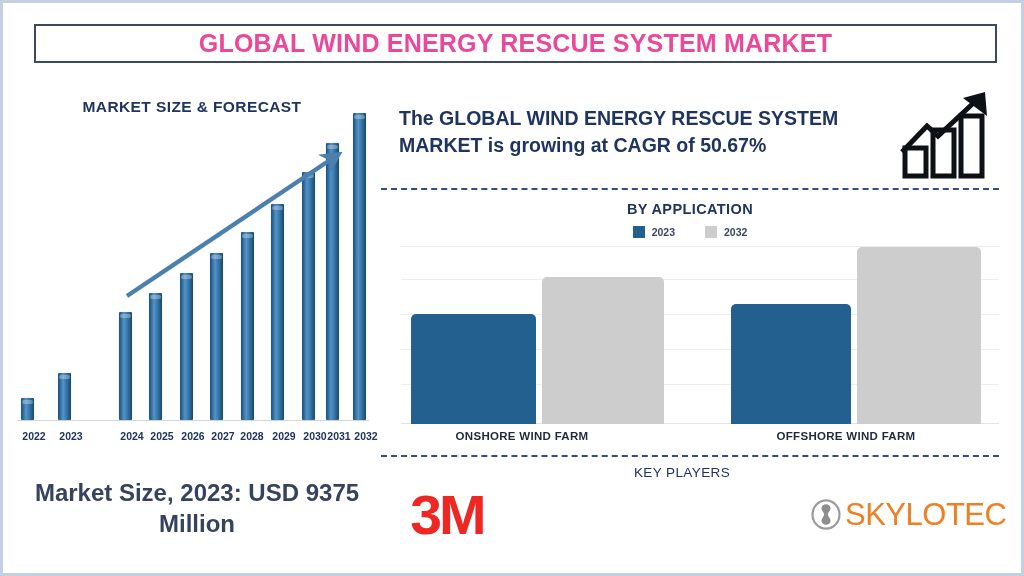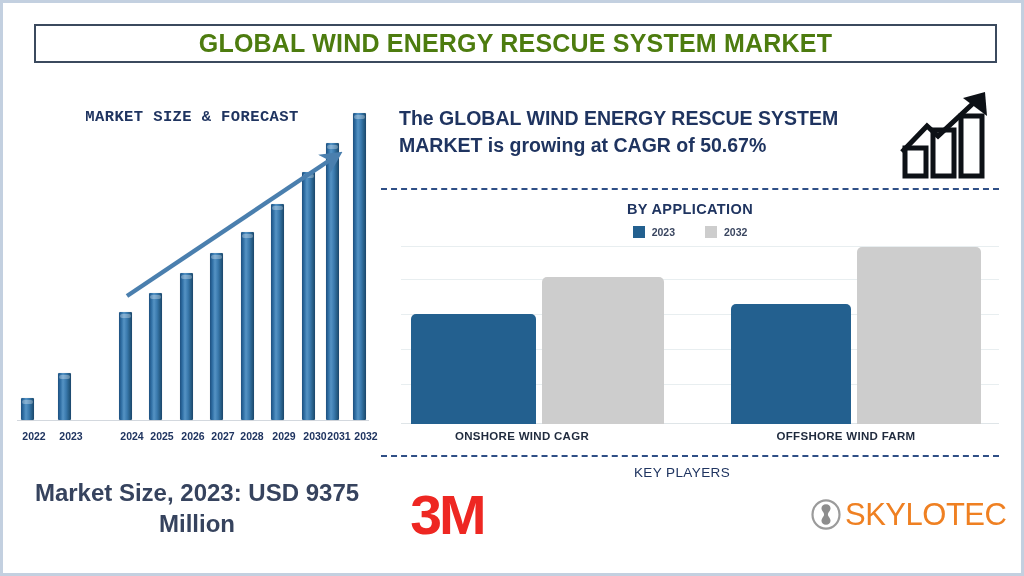--- a/index.html
+++ b/index.html
@@ -30,44 +30,43 @@
     border: 2px solid #3b4a5e;
     box-sizing: border-box;
     background: #ffffff;
     display: flex;
     align-items: center;
     justify-content: center;
   }
   .title-text {
     font-size: 25px;
     font-weight: bold;
-    color: #4d7c0f;
+    color: #ec4899;
     letter-spacing: 0.2px;
     white-space: nowrap;
   }
 
   
   .left-panel {
     position: absolute;
     left: 0px;
     top: 85px;
     width: 378px;
     height: 360px;
   }
   .ms-forecast-label {
     position: absolute;
     left: 0;
-    top: 20px;
+    top: 10px;
     width: 378px;
     text-align: center;
     font-size: 15.5px;
     font-weight: bold;
     color: #1f3460;
     letter-spacing: 0.4px;
-    font-family: Liberation Mono, monospace;
   }
   .cagr-big {
     position: absolute;
     left: 158px;
     top: 175px;
     font-size: 27px;
     font-weight: bold;
     color: #121c3a;
     letter-spacing: 0.5px;
   }
@@ -385,21 +384,21 @@
       <div class="grid-line" style="top:103px;"></div>
       <div class="grid-line" style="top:138px;"></div>
       <div class="grid-line base" style="top:177px;"></div>
 
       <div class="app-bar" style="left:10px;  width:125px; height:110px; background:#23608f;"></div>
       <div class="app-bar" style="left:141px; width:122px; height:147px; background:#cdcdcd;"></div>
       <div class="app-bar" style="left:330px; width:120px; height:120px; background:#23608f;"></div>
       <div class="app-bar" style="left:456px; width:124px; height:177px; background:#cdcdcd;"></div>
     </div>
 
-    <div class="app-cat-label" style="left:0px; width:282px;">ONSHORE WIND CAGR</div>
+    <div class="app-cat-label" style="left:0px; width:282px;">ONSHORE WIND FARM</div>
     <div class="app-cat-label" style="left:320px; width:290px;">OFFSHORE WIND FARM</div>
 
     <div class="divider-dashed divider-bottom"></div>
   </div>
 
   <div class="key-players-title">KEY PLAYERS</div>
 
   <div class="logos-row">
     <div class="logo-3m">3M</div>
     <div class="logo-skylotec">

